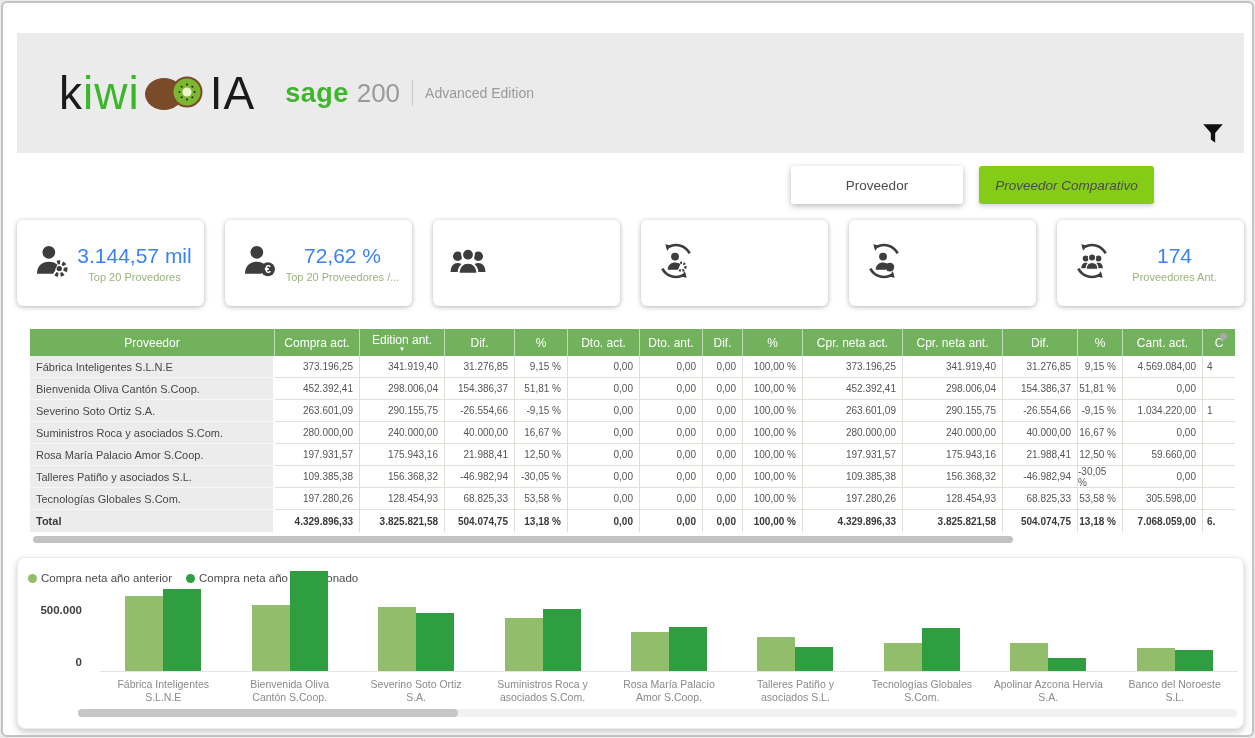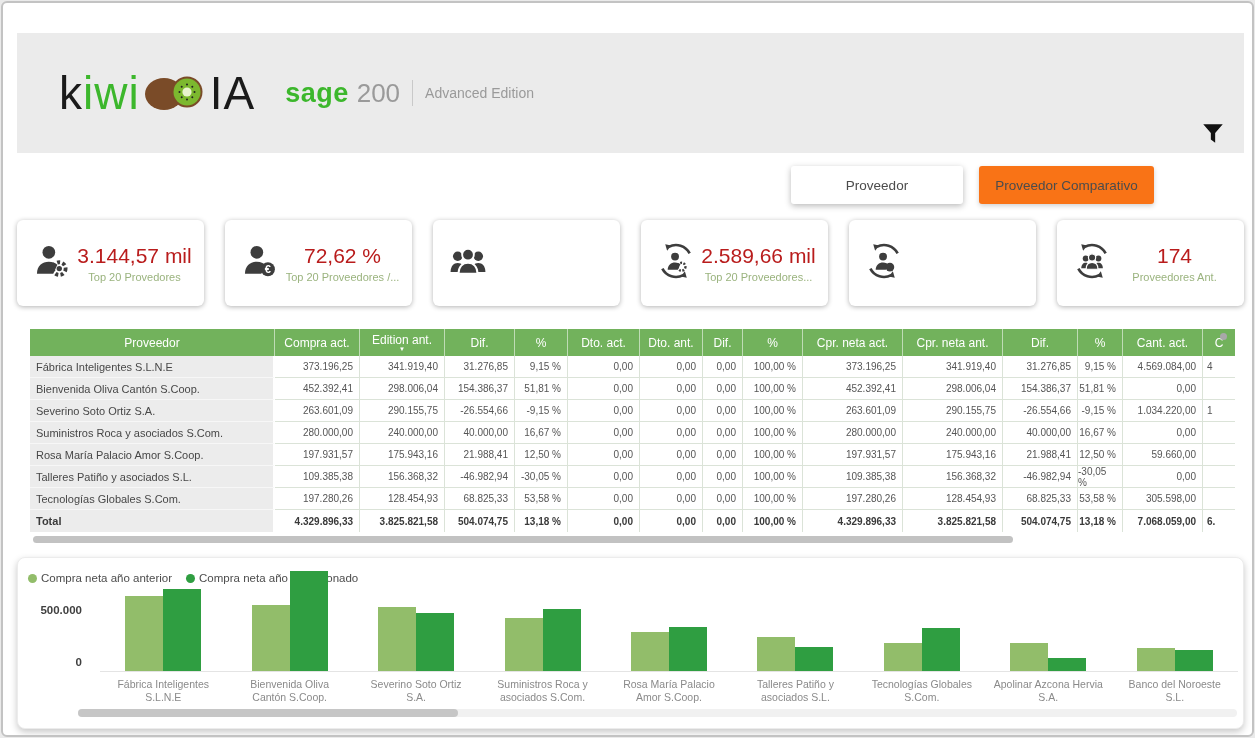--- a/index.html
+++ b/index.html
@@ -19,29 +19,29 @@
   .sage-num { font-size:26px; color:#9a9a9a; margin-left:8px; }
   .sage-div { width:1px; height:26px; background:#c9c9c9; margin:0 12px; }
   .sage-ed { font-size:14px; color:#9a9a9a; }
   .filter-btn { position:absolute; right:26px; top:118px; width:26px; height:26px; cursor:pointer; }
 
   
   .tab { position:absolute; top:163px; height:38px; border-radius:3px; display:flex; align-items:center;
          justify-content:center; font-size:13.5px; color:#4c4c4c; cursor:pointer;
          box-shadow:0 2px 6px rgba(0,0,0,.28); }
   .tab.inactive { left:788px; width:172px; background:#ffffff; }
-  .tab.active { left:976px; width:175px; background:#f97316; box-shadow:0 2px 5px rgba(0,0,0,.18); }
+  .tab.active { left:976px; width:175px; background:#84cc16; box-shadow:0 2px 5px rgba(0,0,0,.18);font-style:italic; }
 
   
   .kpis { position:absolute; left:14px; top:217px; width:1227px; height:86px; display:flex; gap:21px; }
   .kpi { flex:1; background:#fff; border-radius:6px; box-shadow:0 1px 5px rgba(0,0,0,.3);
          display:flex; align-items:center; padding:0 8px 0 16px; }
   .kpi .ic { width:40px; flex:0 0 40px; }
   .kpi .tx { flex:1; text-align:center; }
-  .kpi .val { font-size:21px; color:#b91c1c; line-height:24px; }
+  .kpi .val { font-size:21px; color:#3b82f6; line-height:24px; }
   .kpi .lab { font-size:11px; color:#9ab37e; margin-top:3px; }
 
   
   .tbl { position:absolute; left:27px; top:326px; width:1205px; background:#fff; }
   .trh { display:flex; height:27px; background:#72b25c; }
   .th { color:#fff; font-size:12px; display:flex; flex-direction:column; align-items:center;
         justify-content:center; border-right:1px solid rgba(255,255,255,.55); line-height:12px; }
   .sortArrow { font-size:6px; line-height:5px; margin-top:1px; }
   .tr { display:flex; height:22px; }
   .td { font-size:10px; color:#555; display:flex; align-items:center;
@@ -175,24 +175,20 @@
           <polygon class="fill" points="5.2,1.4 9,2.2 6.4,5.6"></polygon>
           <path class="stroke" d="M3.4 16.8a9.6 9.6 0 0 0 13.2 4.1" stroke-width="1.7"></path>
           <polygon class="fill" points="18.8,22.6 15,21.8 17.6,18.4"></polygon>
           <g transform="translate(5.2,5.2) scale(0.62)">
             <circle class="fill" cx="10" cy="6.5" r="4"></circle>
             <path class="fill" d="M2.5 20c0-5 3.3-7.6 7.5-7.6 2.2 0 4.1.7 5.4 2l-2.6 5.6z"></path>
             <circle class="stroke" cx="16.6" cy="16.8" r="4" stroke-width="2.4" stroke-dasharray="1.9 1.5"></circle>
           </g>
         </svg>
       </div>
-      <div class="tx">
-        <div class="val">2.589,66 mil</div>
-        <div class="lab">Top 20 Proveedores...</div>
-      </div>
     </div>
     <div class="kpi">
       <div class="ic">
         <svg width="38" height="38" viewBox="0 0 24 24">
           <path class="stroke" d="M20.6 7.2A9.6 9.6 0 0 0 7.4 3.1" stroke-width="1.7"></path>
           <polygon class="fill" points="5.2,1.4 9,2.2 6.4,5.6"></polygon>
           <path class="stroke" d="M3.4 16.8a9.6 9.6 0 0 0 13.2 4.1" stroke-width="1.7"></path>
           <polygon class="fill" points="18.8,22.6 15,21.8 17.6,18.4"></polygon>
           <g transform="translate(5.2,5.2) scale(0.62)">
             <circle class="fill" cx="10" cy="6.5" r="4"></circle>

